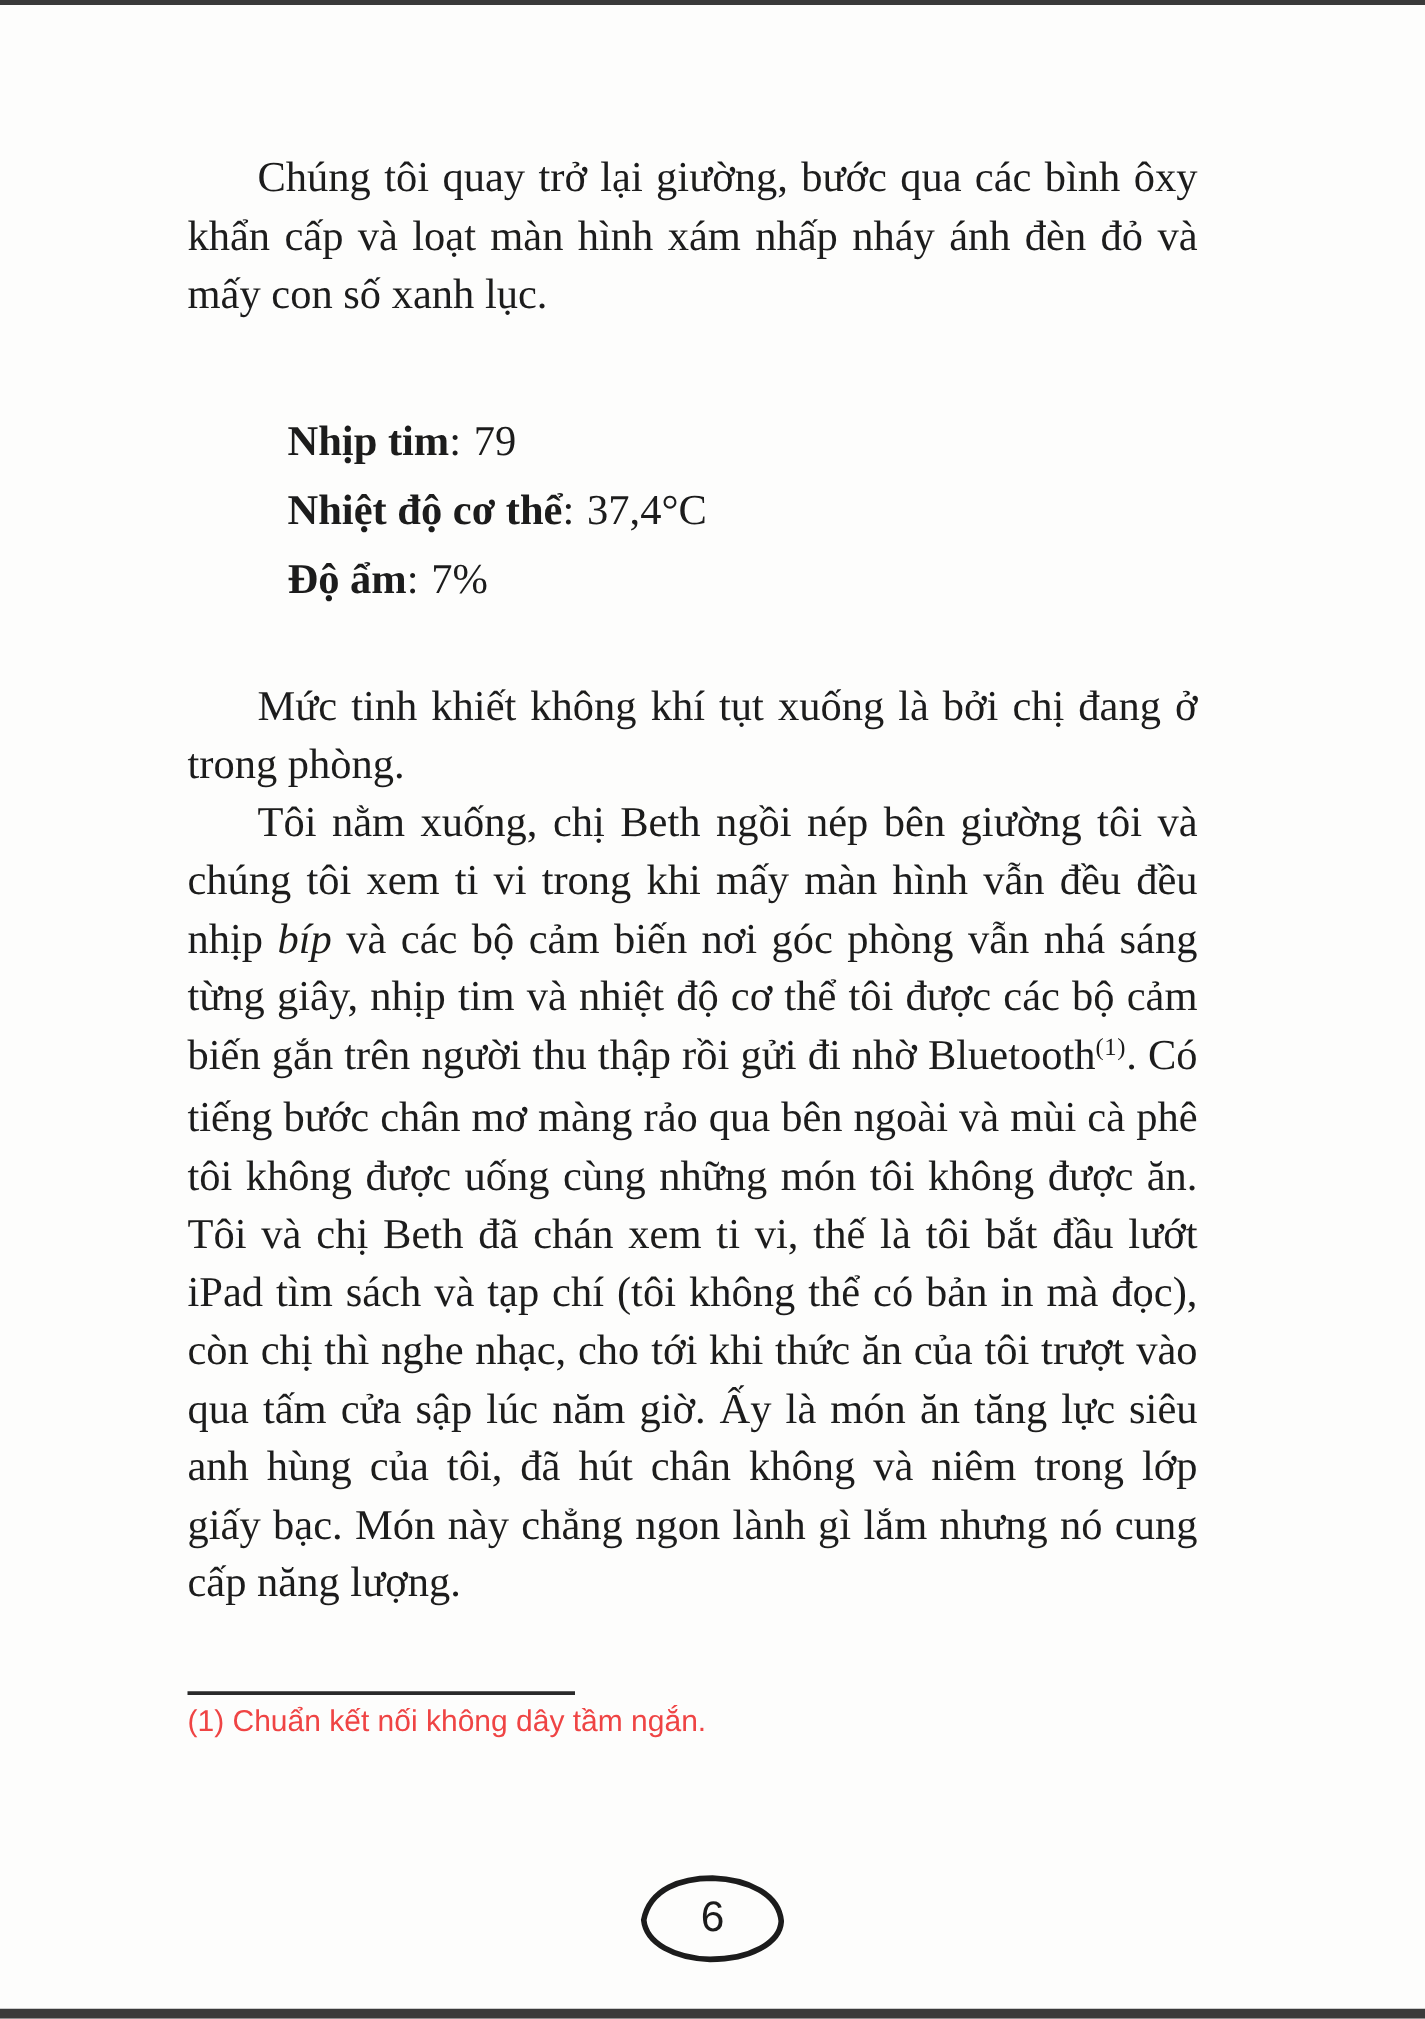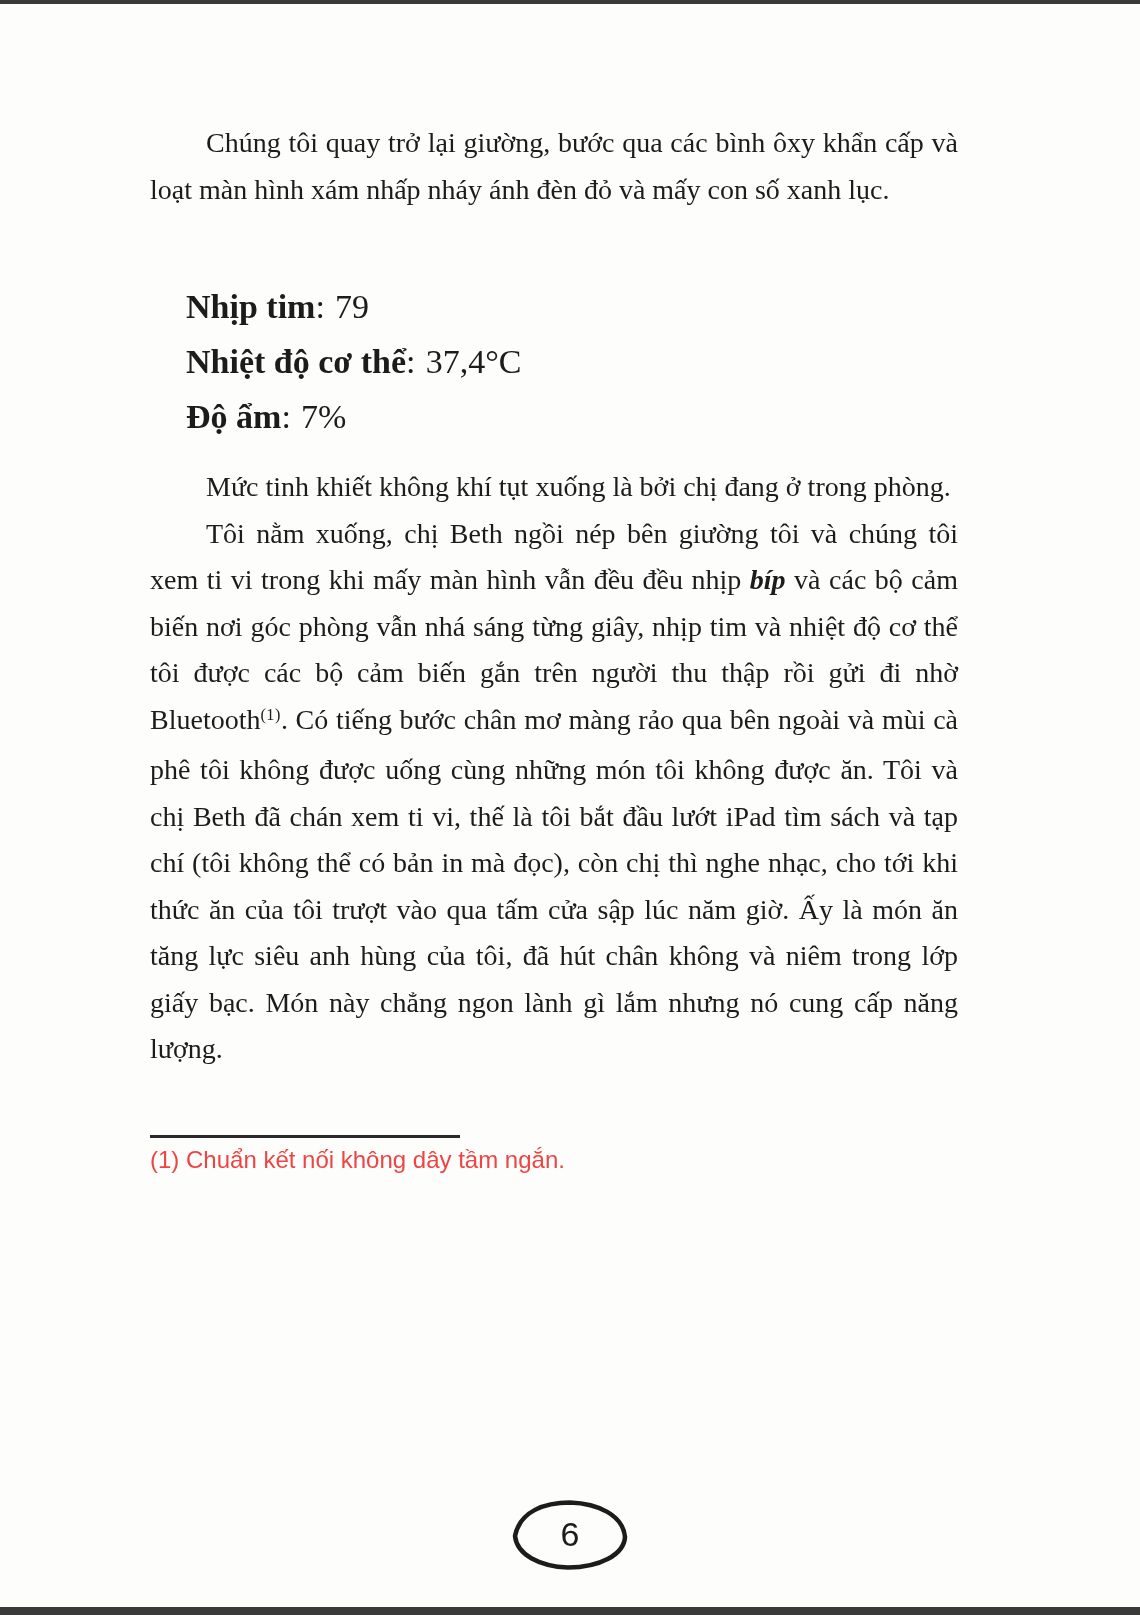--- a/index.html
+++ b/index.html
@@ -13,35 +13,35 @@
     color: #1c1c1c;
   }
 
   .edge-bar { position: absolute; left: 0; width: 100%; background: #3a3a3a; }
   .edge-bar.top { top: 0; height: 4px; }
   .edge-bar.bottom { bottom: 0; height: 8px; }
 
   .content { padding: 120px 182px 0 150px; }
 
   .para {
-    font-size: 28px;
+    font-size: 34px;
     line-height: 46.5px;
     text-align: justify;
     text-indent: 56px;
     margin: 0;
   }
-  .para-after-vitals { margin-top: 20px; font-family: Liberation Serif, serif; }
+  .para-after-vitals { margin-top: 52px; font-family: Liberation Serif, serif; }
 
-  .vitals { margin: 66px 0 0 36px; }
+  .vitals { margin: 66px 0 0 80px; }
   .vital-row { font-size: 34px; line-height: 55px; white-space: nowrap; }
   .vital-label { font-weight: bold; }
   .vital-colon { font-weight: normal; }
   .vital-value { font-weight: normal; margin-left: 0.3em; }
 
-  .word-italic { font-style: italic; font-weight: bold; }
+  .word-italic { font-style: italic; }
   .sup-marker { font-size: 0.58em; position: relative; top: -0.55em; letter-spacing: 0.5px; }
 
   .footnote-sep {
     margin-top: 62px;
     width: 310px;
     height: 3px;
     background: #2a2a2a;
   }
   .footnote {
     font-family: "Liberation Sans", sans-serif;

